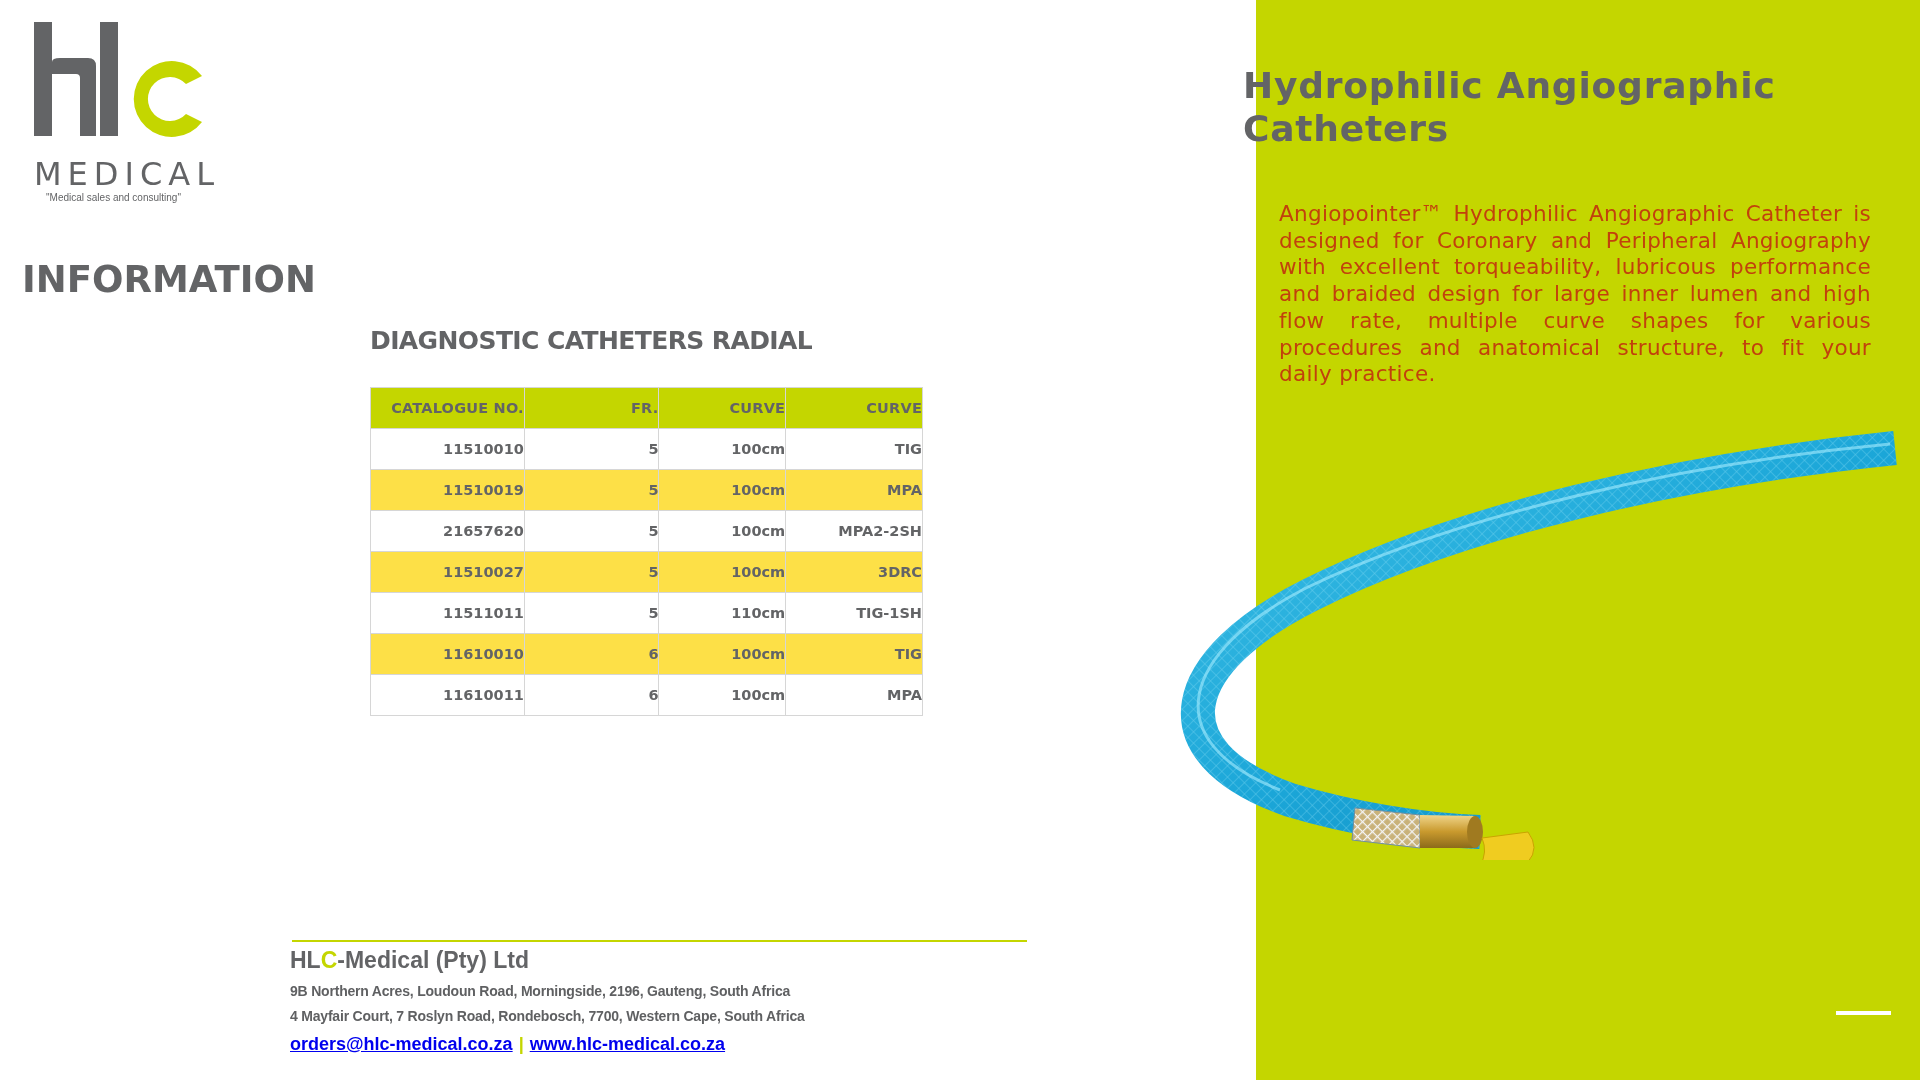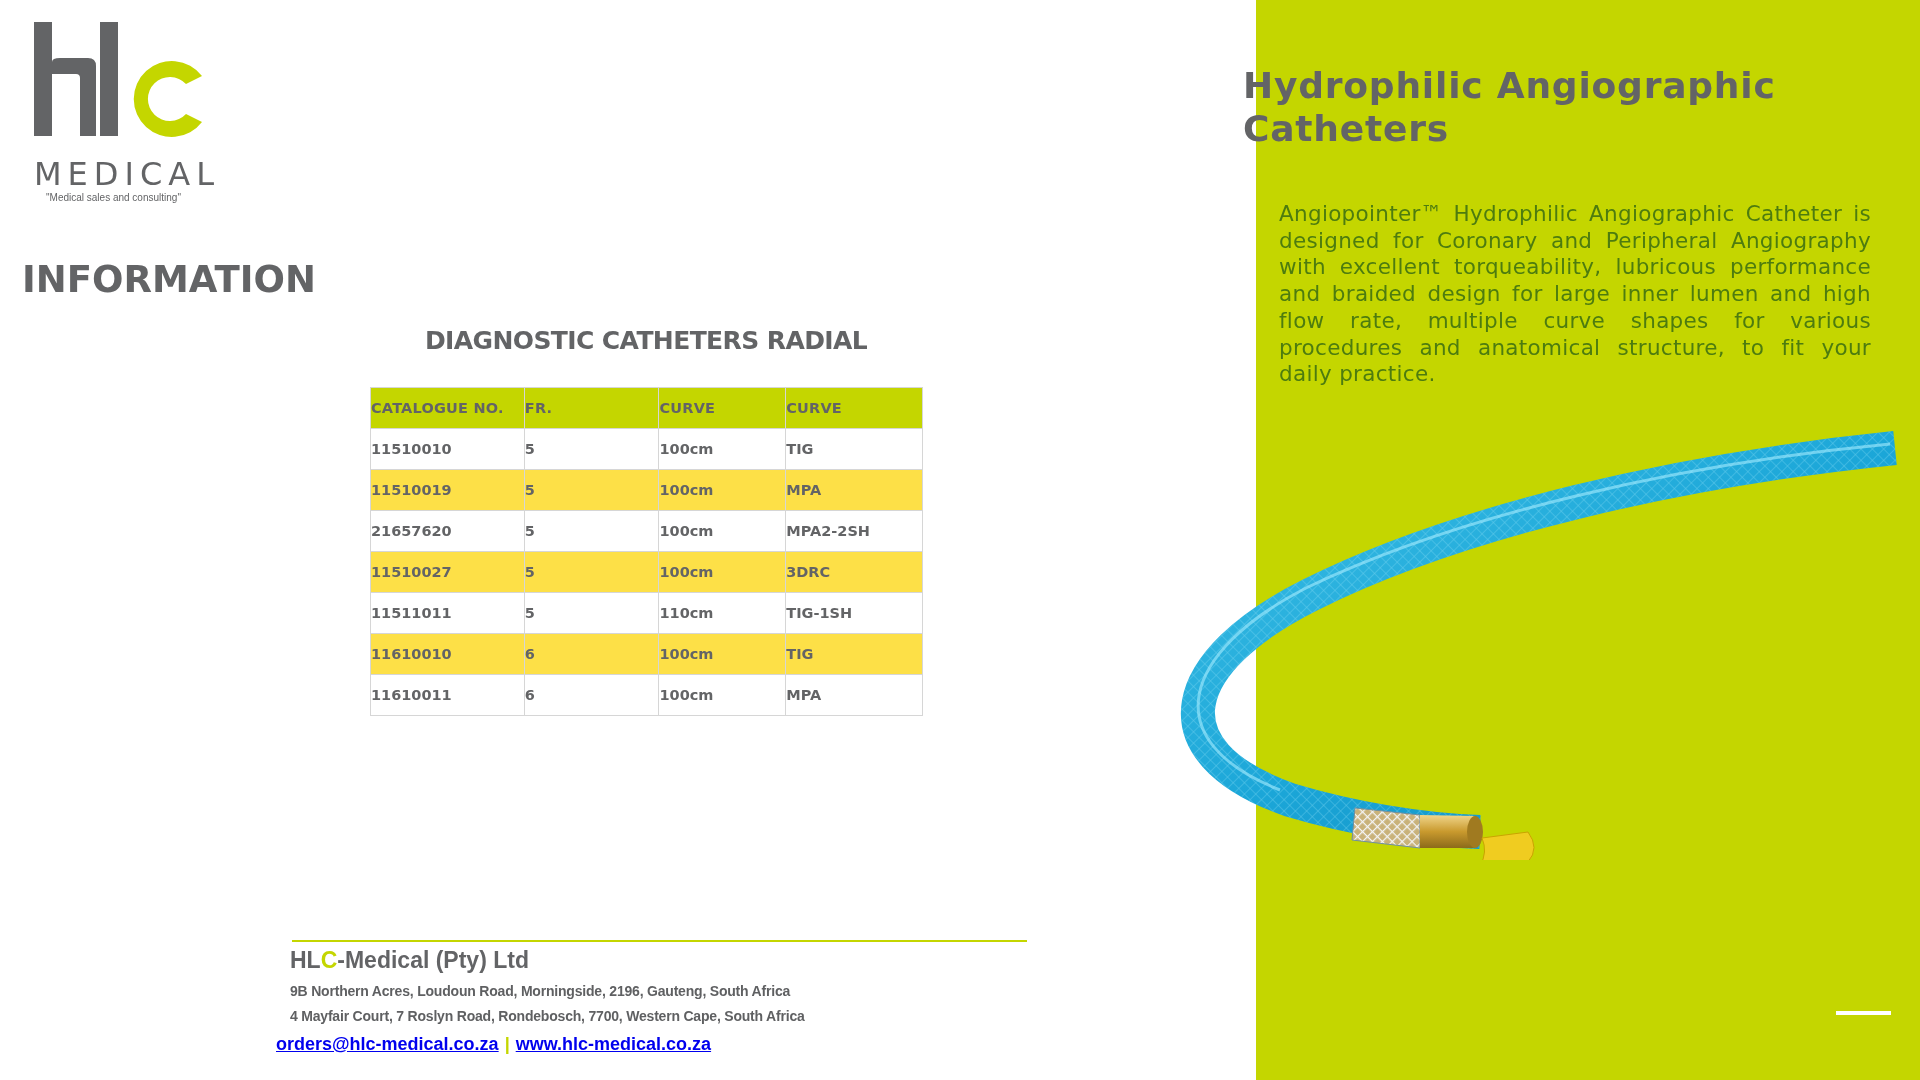--- a/index.html
+++ b/index.html
@@ -2,38 +2,38 @@
 <html><head>
 <meta charset="utf-8">
 <style>
   html, body { margin:0; padding:0; }
   body { width:1920px; height:1080px; position:relative; overflow:hidden; background:#ffffff; font-family:"DejaVu Sans", sans-serif; color:#636466; }
   .logo { position:absolute; left:30px; top:18px; width:190px; height:170px; }
   .logo-word { position:absolute; left:4px; top:140px; font-family:"DejaVu Sans", sans-serif; font-size:32px; letter-spacing:6px; color:#636466; font-weight:normal; line-height:32px; }
   .logo-tag { position:absolute; left:16px; top:174px; font-family:"Liberation Sans", sans-serif; font-size:10px; color:#636466; white-space:nowrap; }
   .ordering { position:absolute; left:22px; top:252px; font-family:"DejaVu Sans", sans-serif; font-weight:bold; font-size:37px; line-height:56px; color:#636466; letter-spacing:0px; }
   .ordering div { white-space:nowrap; }
-  .table-title { position:absolute; left:370px; width:552px; top:326px; text-align:center; font-weight:bold; font-size:25px; color:#636466; letter-spacing:-0.6px; white-space:nowrap; }
+  .table-title { position:absolute; left:370px; width:552px; top:326px; text-align:left; font-weight:bold; font-size:25px; color:#636466; letter-spacing:-0.6px; white-space:nowrap; }
   table.cat { position:absolute; left:370px; top:387px; width:553px; border-collapse:collapse; font-size:14.5px; font-weight:bold; color:#636466; }
-  table.cat th, table.cat td { border:1.5px solid #d6d6d6; text-align:left; height:40px; padding:0; }
+  table.cat th, table.cat td { border:1.5px solid #d6d6d6; text-align:right; height:40px; padding:0; }
   table.cat th { background:#c4d600; font-size:14.5px; letter-spacing:0.2px; }
   table.cat tr.alt td { background:#fde047;margin-left:36px; }
   table.cat col.c1 { width:154px; } table.cat col.c2 { width:135px; } table.cat col.c3 { width:127px; } table.cat col.c4 { width:137px; }
   .footer-line { position:absolute; left:292px; top:940px; width:735px; height:2px; background:#c4d600; }
   .company { position:absolute; left:290px; top:947px; font-size:23px; font-weight:bold; color:#636466; white-space:nowrap; font-family:"Liberation Sans", sans-serif; }
   .company .hl { color:#c4d600; }
   .addr { position:absolute; left:290px; font-size:14px; font-weight:bold; color:#5f6062; white-space:nowrap; font-family:"Liberation Sans", sans-serif; letter-spacing:-0.2px; }
   .addr1 { top:983px; } .addr2 { top:1008px; }
-  .links { position:absolute; left:276px; top:1034px; font-size:18px; font-weight:bold; white-space:nowrap; font-family:"Liberation Sans", sans-serif; }
+  .links { position:absolute; left:290px; top:1034px; font-size:18px; font-weight:bold; white-space:nowrap; font-family:"Liberation Sans", sans-serif; }
   .links a { color:#0000ee; text-decoration:underline; }
   .links .sep { color:#c4d600; margin:0 6px; }
   .panel { position:absolute; left:1256px; top:0; width:664px; height:1080px; background:#c4d600; }
   .panel-title { position:absolute; left:1243px; top:64px; font-weight:bold; font-size:36px; line-height:43px; color:#636466; letter-spacing:0.8px; }
   .panel-title div { white-space:nowrap; }
-  .panel-desc { position:absolute; left:1279px; top:201px; width:592px; font-size:21.5px; line-height:26.7px; color:#4d7c0f; text-align:justify; letter-spacing:0.3px; }
+  .panel-desc { position:absolute; left:1279px; top:201px; width:592px; font-size:21.5px; line-height:26.7px; color:#c2410c; text-align:justify; letter-spacing:0.3px; }
   .catheter { position:absolute; left:1120px; top:420px; width:800px; height:440px; }
   .pagenum-bar { position:absolute; left:1836px; top:1011px; width:55px; height:4px; background:#ffffff; }
   .pagenum { position:absolute; left:1836px; top:1050px; width:55px; text-align:left; font-weight:bold; font-size:30px; color:#636466;margin-top:47px; }
 </style>
 </head>
 <body>
 
 <div class="logo">
   <svg width="190" height="140" viewBox="0 0 190 140">
 

